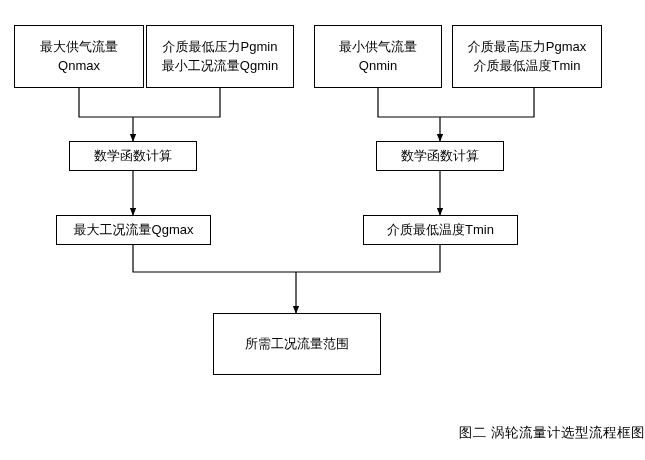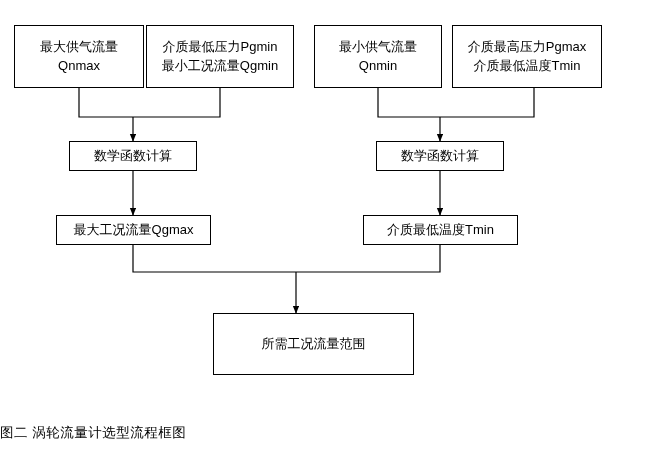--- a/index.html
+++ b/index.html
@@ -41,21 +41,21 @@
     left: 0;
     top: 0;
     width: 645px;
     height: 460px;
     pointer-events: none;
   }
   .caption {
     position: absolute;
     left: 0;
     width: 645px;
-    text-align: left;
+    text-align: right;
     font-size: 13.5px;
     color: #000000;
     letter-spacing: 0.5px;
   }
 </style>
 </head>
 <body>
 
 <div id="canvas">
 
@@ -114,19 +114,19 @@
   </div>
 
   <div class="box" style="left:56px; top:215px; width:155px; height:30px;">
     <div class="line">最大工况流量Qgmax</div>
   </div>
 
   <div class="box" style="left:363px; top:215px; width:155px; height:30px;">
     <div class="line">介质最低温度Tmin</div>
   </div>
 
-  <div class="box" style="left:213px; top:313px; width:201px; height:62px;">
+  <div class="box" style="left:213px; top:313px; width:168px; height:62px;">
     <div class="line">所需工况流量范围</div>
   </div>
 
   <div class="caption" style="top:424px;">图二  涡轮流量计选型流程框图</div>
 
 </div>
 
 </body></html>

